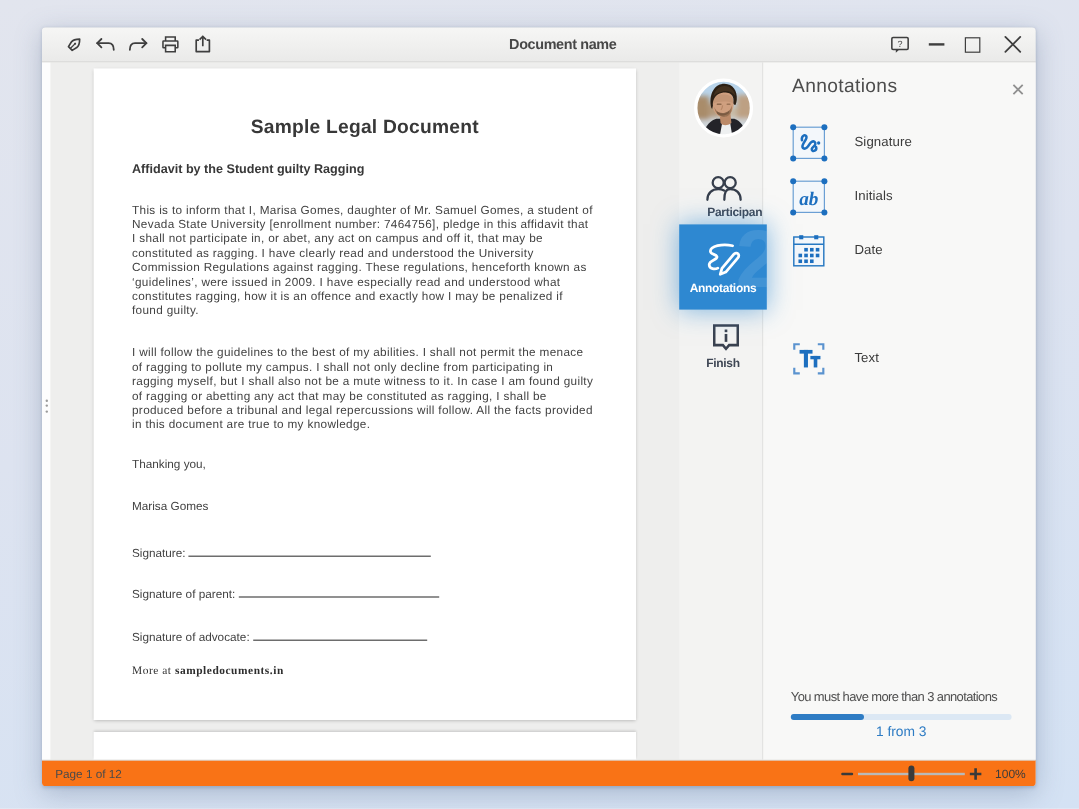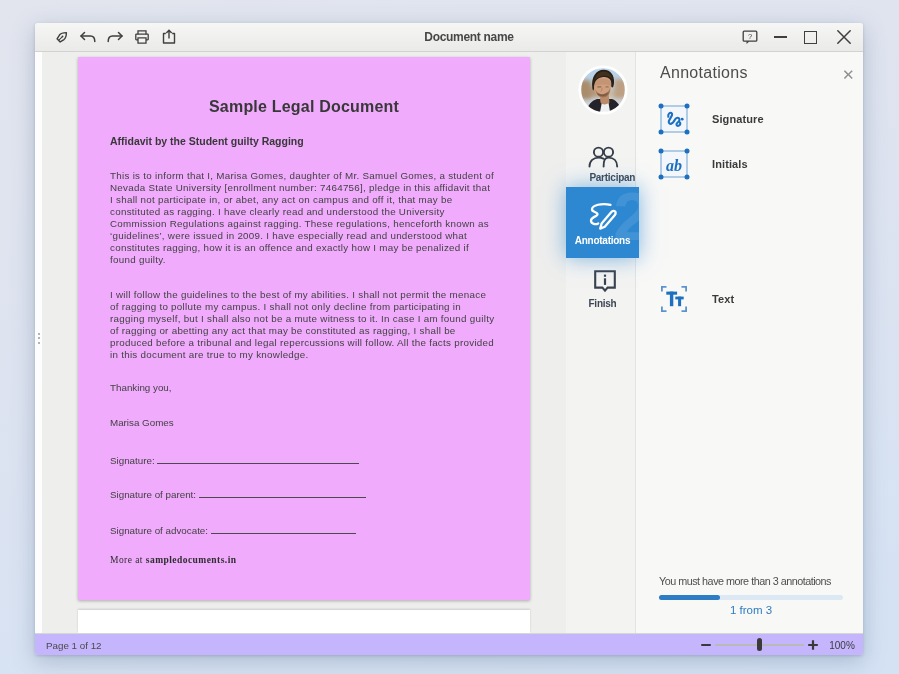--- a/index.html
+++ b/index.html
@@ -12,42 +12,42 @@
   #titlebar{position:absolute;left:0;top:0;width:828px;height:28px;
        background:linear-gradient(#f6f6f5,#eaeae9);border-bottom:1px solid #d2d2d1;border-radius:3px 3px 0 0;}
   #title{position:absolute;left:0;top:0;width:868px;height:28px;line-height:29px;text-align:center;
        font-size:12px;font-weight:bold;color:#474747;letter-spacing:-0.3px;}
   .tico{position:absolute;top:0;width:26px;height:28px;}
   
   #docarea{position:absolute;left:0;top:29px;width:531px;height:581px;background:#eeeeed;}
   #drawer{position:absolute;left:0;top:29px;width:7px;height:581px;background:#fdfdfd;}
   #sidebar{position:absolute;left:531px;top:29px;width:69px;height:581px;background:#f3f3f2;}
   #panel{position:absolute;left:600px;top:29px;width:228px;height:581px;background:#f8f8f7;border-left:1px solid #e3e3e2;box-sizing:border-box;}
-  #bottombar{position:absolute;left:0;top:610px;width:828px;height:21px;background:#c4b5fd;border-top:1px solid #d6d6d5;border-radius:0 0 3px 3px;}
-  
-  #page1{position:absolute;left:43px;top:5px;width:452px;height:543px;background:#f0abfc;
+  #bottombar{position:absolute;left:0;top:610px;width:828px;height:21px;background:#f97316;border-top:1px solid #d6d6d5;border-radius:0 0 3px 3px;}
+  
+  #page1{position:absolute;left:43px;top:5px;width:452px;height:543px;background:#ffffff;
         box-shadow:0 1px 3px rgba(0,0,0,.28);}
   #page2{position:absolute;left:43px;top:558px;width:452px;height:23px;background:#ffffff;
         box-shadow:0 -1px 2px rgba(0,0,0,.15);}
   .doc{color:#414141;}
   .dtitle{position:absolute;left:0;top:41px;width:452px;text-align:center;font-size:16px;font-weight:bold;color:#383838;letter-spacing:.2px;}
   .dhead{position:absolute;left:32px;top:78px;font-size:10.5px;font-weight:bold;color:#383838;}
   .dpara{position:absolute;left:32px;font-size:9.8px;line-height:12.05px;color:#424242;white-space:nowrap;letter-spacing:0.28px;}
   .dline{position:absolute;left:32px;font-size:9.8px;color:#424242;}
   .dsig{position:absolute;left:32px;font-size:9.8px;color:#424242;}
   .dsig .ul{display:inline-block;border-bottom:1px solid #4a4a4a;height:10px;}
   
   .sblabel{font-size:10px;font-weight:bold;color:#3e4654;text-align:center;letter-spacing:-0.25px;}
   #atile{position:absolute;left:0px;top:135px;width:73px;height:71px;z-index:5;background:#2e88d1;overflow:hidden;
         box-shadow:0 0 20px rgba(46,136,209,.6);}
   #atile .big2{position:absolute;right:-12px;top:-10px;font-size:68px;font-weight:bold;color:rgba(255,255,255,.095);}
   
   #ptitle{position:absolute;left:24px;top:12px;font-size:16px;letter-spacing:0.3px;color:#4d4d4d;}
   .pitem{position:absolute;left:25px;width:190px;height:26px;}
-  .plabel{position:absolute;left:51px;top:50%;transform:translateY(-50%);font-size:11px;font-weight:bold;color:#3b3b3b;letter-spacing:0.1px;}
+  .plabel{position:absolute;left:51px;top:50%;transform:translateY(-50%);font-size:11px;font-weight:normal;color:#3b3b3b;letter-spacing:0.1px;}
   #pclose{position:absolute;left:206px;top:14px;color:#909090;font-size:15px;font-weight:normal;}
   
   #prog-text{position:absolute;left:23px;top:523px;font-size:10.8px;letter-spacing:-0.5px;color:#4f4f4f;}
   #prog-track{position:absolute;left:23px;top:543px;width:184px;height:5px;border-radius:3px;background:#dce8f4;}
   #prog-fill{position:absolute;left:0;top:0;width:61px;height:5px;border-radius:3px;background:#2e7cc4;}
   #prog-count{position:absolute;left:23px;top:552px;width:184px;text-align:center;font-size:11.5px;color:#2e7cc4;}
   .hsq{fill:#f3f7fb;stroke:#6b9fd4;stroke-width:1;}
   .hdot{fill:#1d6fbf;}
   .blu{fill:#1d6fbf;}
   
@@ -172,20 +172,41 @@
         <rect x="3" y="3" width="26" height="26" class="hsq"></rect>
         <circle cx="3" cy="3" r="2.5" class="hdot"></circle>
           <circle cx="29" cy="3" r="2.5" class="hdot"></circle>
         <circle cx="3" cy="29" r="2.5" class="hdot"></circle>
           <circle cx="29" cy="29" r="2.5" class="hdot"></circle>
         <text x="8" y="22.5" font-family="Liberation Serif,serif" font-style="italic" font-weight="bold" font-size="16" fill="#1d6fbf">ab</text>
       </svg>
       <div class="plabel">Initials</div>
     </div>
 
+    <div class="pitem" style="top:144px;">
+      <svg width="32" height="32" viewBox="0 0 32 32" style="position:absolute;left:-3px;top:-3px;">
+        <rect x="3.5" y="4.5" width="25" height="24" fill="#f3f7fb" stroke="#2678c2" stroke-width="1.2"></rect>
+        <line x1="3.5" y1="10.5" x2="28.5" y2="10.5" stroke="#2678c2" stroke-width="1.2"></line>
+        <rect x="8" y="3" width="3.4" height="3.4" class="hdot"></rect>
+        <rect x="20.5" y="3" width="3.4" height="3.4" class="hdot"></rect>
+        <g class="hdot">
+          <rect x="12.2" y="13.6" width="3" height="3"></rect>
+            <rect x="17" y="13.6" width="3" height="3"></rect>
+            <rect x="21.8" y="13.6" width="3" height="3"></rect>
+          <rect x="7.4" y="18.4" width="3" height="3"></rect>
+            <rect x="12.2" y="18.4" width="3" height="3"></rect>
+            <rect x="17" y="18.4" width="3" height="3"></rect>
+            <rect x="21.8" y="18.4" width="3" height="3"></rect>
+          <rect x="7.4" y="23.2" width="3" height="3"></rect>
+            <rect x="12.2" y="23.2" width="3" height="3"></rect>
+            <rect x="17" y="23.2" width="3" height="3"></rect>
+        </g>
+      </svg>
+      <div class="plabel">Date</div>
+    </div>
 
 
     <div class="pitem" style="top:234px;">
       <svg width="32" height="32" viewBox="0 0 32 32" style="position:absolute;left:-3px;top:-3px;">
         <g fill="none" stroke="#5b93cf" stroke-width="1.8">
           <path d="M3.9,8.5 V3.9 H8.5"></path>
             <path d="M23.5,3.9 H28.1 V8.5"></path>
           <path d="M28.1,23.5 V28.1 H23.5"></path>
             <path d="M8.5,28.1 H3.9 V23.5"></path>
         </g>

